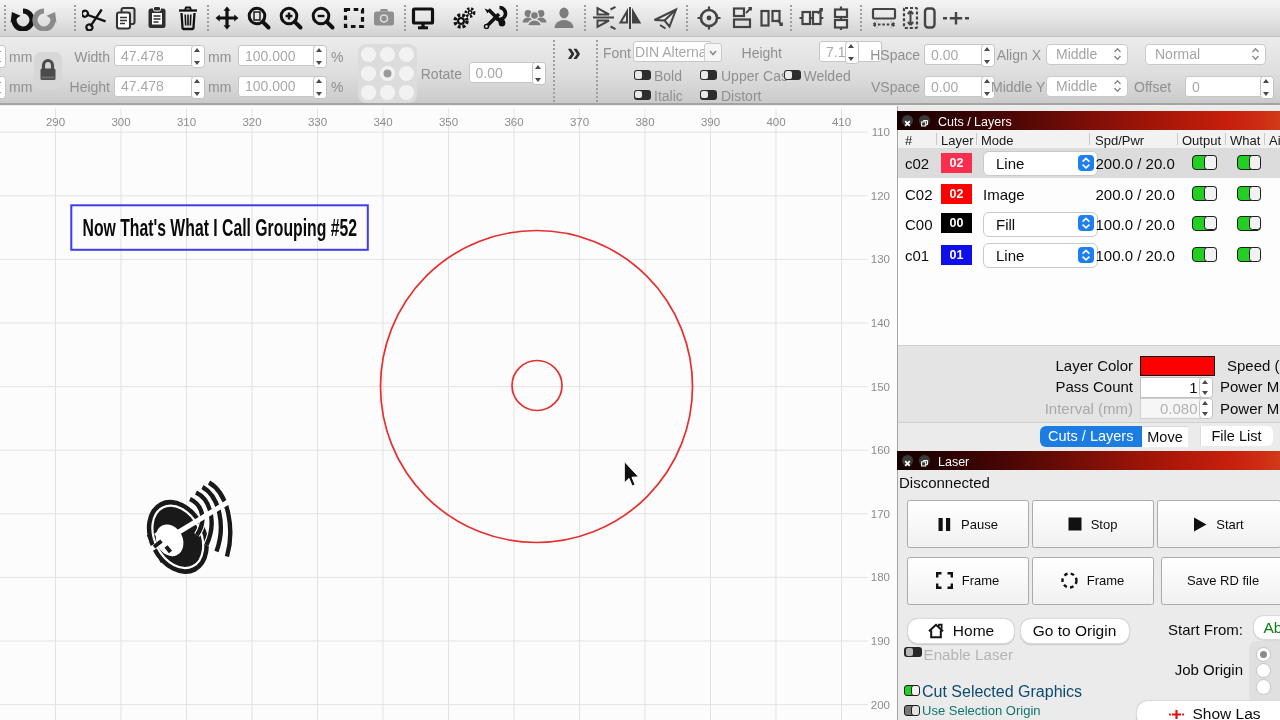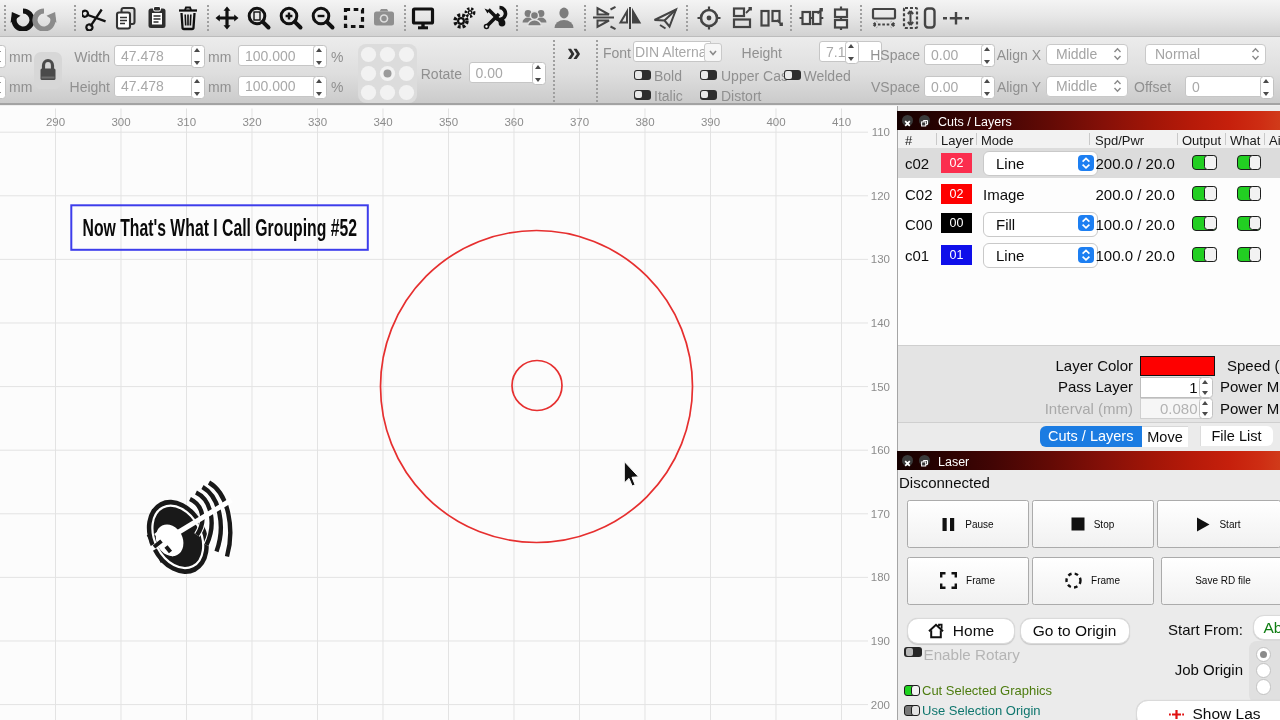--- a/index.html
+++ b/index.html
@@ -27,31 +27,31 @@
 .combo{position:absolute;background:#fff;border:1px solid #c9c9c9;border-radius:4px;
   color:#a4a4a4;font-size:14px;display:flex;align-items:center;padding-left:9px}
 .cch{position:absolute;right:5px;top:50%;margin-top:-7px;width:9px;height:14px}
 #panel{left:897px;top:106px;width:383px;height:614px;background:#ebebeb;border-left:1px solid #a5a5a5}
 .tbar{position:absolute;left:897px;width:383px;height:19.5px;
   background:linear-gradient(90deg,#150101 0%,#260201 10%,#420504 25%,#630a05 40%,#851008 54%,#a01507 66%,#b61a09 77%,#c6200c 87%,#ce2d13 95%,#d13b1a 100%)}
 .cbtn{position:absolute;width:11px;height:11px;border-radius:50%;background:#3a3a3a}
 .ttext{position:absolute;color:#fff;font-size:12.5px;line-height:1}
 .hdr{position:absolute;color:#191919;font-size:13px;line-height:1}
 .cell{position:absolute;color:#0c0c0c;font-size:15px;line-height:1;white-space:nowrap}
-.badge{position:absolute;width:31px;height:20px;color:#fff;font-size:12.5px;font-weight:normal;
+.badge{position:absolute;width:31px;height:20px;color:#fff;font-size:12.5px;font-weight:bold;
   display:flex;align-items:center;justify-content:center}
 .msel{position:absolute;width:101px;height:23px;background:#fff;border:1px solid #c9c9c9;
   border-radius:6px;color:#0c0c0c;font-size:15px;display:flex;align-items:center;padding-left:12px}
 .bsp{position:absolute;right:3px;top:2.5px;width:16px;height:16px;border-radius:4px;background:#1d7ff2}
 .otgl{position:absolute;width:22.5px;height:13px;border:1.5px solid #1d1d1d;border-radius:4px;background:#22cf22}
 .otgl:before{content:"";position:absolute;right:-1px;top:-1px;width:10.5px;height:12.5px;
   border:1.5px solid #1d1d1d;border-radius:3.5px;background:#f2f2f2}
 .btn{position:absolute;background:linear-gradient(#ffffff,#f1f1f1);border:1px solid #ababab;
   border-radius:2.5px;display:flex;align-items:center;justify-content:center;
-  color:#0c0c0c;font-size:10px}
+  color:#0c0c0c;font-size:13px}
 .rbtn{position:absolute;background:#fff;border:1px solid #dadada;border-radius:11px;
   display:flex;align-items:center;justify-content:center;color:#0c0c0c;font-size:15.5px;
   box-shadow:0 0.5px 1px rgba(0,0,0,0.15)}
 .radio{position:absolute;width:13.5px;height:13.5px;border-radius:50%;background:#fff;border:1px solid #c2c2c2}
 </style>
 </head>
 <body>
 <div class="abs" id="tb1">
 <div class="vsep vsep1" style="left:4px"></div>
 <svg class="abs" style="left:10px;top:4.5px" width="26" height="26">
@@ -287,21 +287,21 @@
 <div class="gl" style="left:991px;top:11px;width:50px;text-align:right">Align X</div>
 <div class="combo" style="left:1046px;top:6.5px;width:71px;height:19px">Middle<svg class="cch" width="9" height="14">
         <path d="M1.5 5 L4.5 1.8 L7.5 5 M1.5 9 L4.5 12.2 L7.5 9" fill="none" stroke="#8a8a8a" stroke-width="1.4"></path>
       </svg></div>
 <div class="combo" style="left:1145px;top:6.5px;width:110px;height:19px">Normal<svg class="cch" width="9" height="14">
         <path d="M1.5 5 L4.5 1.8 L7.5 5 M1.5 9 L4.5 12.2 L7.5 9" fill="none" stroke="#8a8a8a" stroke-width="1.4"></path>
       </svg></div>
 <div class="gl" style="left:860px;top:43px;width:60px;text-align:right">VSpace</div>
 <div class="inp" style="left:924px;top:39px;width:55px;height:19px">0.00</div>
 <div class="sp" style="left:981px;top:39px;height:21px"></div>
-<div class="gl" style="left:991px;top:43px;width:50px;text-align:right">Align Y</div>
+<div class="gl" style="left:991px;top:43px;width:50px;text-align:right">Middle Y</div>
 <div class="combo" style="left:1046px;top:38.5px;width:71px;height:19px">Middle<svg class="cch" width="9" height="14">
         <path d="M1.5 5 L4.5 1.8 L7.5 5 M1.5 9 L4.5 12.2 L7.5 9" fill="none" stroke="#8a8a8a" stroke-width="1.4"></path>
       </svg></div>
 <div class="gl" style="left:1134px;top:43px">Offset</div>
 <div class="inp" style="left:1185px;top:39px;width:71px;height:19px">0</div>
 <div class="sp" style="left:1260px;top:39px;height:21px"></div>
 </div>
 <div class="abs" id="tbgap"></div>
 
 <svg class="abs" style="left:0;top:106px" width="897" height="614" viewBox="0 106 897 614">
@@ -431,21 +431,21 @@
         <path d="M4.6 6.6 L8 3.4 L11.4 6.6 M4.6 9.6 L8 12.8 L11.4 9.6" stroke="#fff" stroke-width="1.7" fill="none"></path>
       </svg></span></div>
 <div class="cell" style="left:1095.5px;top:248px">100.0 / 20.0</div>
 <div class="otgl" style="left:1192px;top:247px"></div>
 <div class="otgl" style="left:1236.5px;top:247px"></div>
 
 <div class="abs" style="left:898px;top:344.5px;width:382px;height:76.5px;background:#e4e4e4;border-top:1px solid #cfcfcf;border-bottom:1px solid #cfcfcf"></div>
 <div class="cell" style="left:1042px;top:357.5px;width:91px;text-align:right">Layer Color</div>
 <div class="abs" style="left:1139.5px;top:355.5px;width:73px;height:18px;background:#fe0000;border:1.2px solid #111"></div>
 <div class="cell" style="left:1227px;top:357.5px">Speed (m</div>
-<div class="cell" style="left:1042px;top:379px;width:91px;text-align:right">Pass Layer</div>
+<div class="cell" style="left:1042px;top:379px;width:91px;text-align:right">Pass Count</div>
 <div class="abs" style="left:1139.5px;top:376.5px;width:57px;height:19px;background:#fff;border:1px solid #bdbdbd;color:#0c0c0c;font-size:15px;text-align:right;line-height:19px;padding-right:5px">1</div>
 <div class="sp" style="left:1199px;top:376.5px;height:19px"></div>
 <div class="cell" style="left:1220px;top:379px">Power Ma</div>
 <div class="cell" style="left:1028px;top:400.5px;width:105px;text-align:right;color:#a9a9a9">Interval (mm)</div>
 <div class="abs" style="left:1139.5px;top:398px;width:57px;height:19px;background:#f6f6f6;border:1px solid #cfcfcf;color:#b3b3b3;font-size:15px;text-align:right;line-height:19px;padding-right:5px">0.080</div>
 <div class="sp" style="left:1199px;top:398px;height:19px"></div>
 <div class="cell" style="left:1220px;top:400.5px">Power Mi</div>
 
 <div class="abs" style="left:1039.5px;top:425.5px;width:102.5px;height:21.5px;background:#1b7ce2;border-radius:6px 0 0 6px;color:#fff;font-size:14.5px;text-align:center;line-height:21.5px">Cuts / Layers</div>
 <div class="abs" style="left:1142px;top:425.5px;width:46px;height:20.5px;background:#fff;border-top:0.5px solid #d8d8d8;color:#0c0c0c;font-size:14.5px;text-align:center;line-height:21px">Move</div>
@@ -492,24 +492,24 @@
 
 <div class="abs" style="left:1248.5px;top:641px;width:44px;height:62px;background:#e0e0e0;border-radius:8px"></div>
 <div class="radio" style="left:1255.5px;top:646.5px"></div>
 <div class="abs" style="left:1259.7px;top:650.7px;width:7px;height:7px;border-radius:50%;background:#8b8b8b"></div>
 <div class="radio" style="left:1255.5px;top:662.8px"></div>
 <div class="radio" style="left:1255.5px;top:679px"></div>
 <div class="abs" style="left:1160px;top:661px;width:83px;text-align:right;color:#0c0c0c;font-size:15px">Job Origin</div>
 
 <div class="abs" style="left:904.3px;top:647px;width:17.5px;height:10px;border-radius:3px;background:#262626"></div>
 <div class="abs" style="left:905.5px;top:648.2px;width:7.5px;height:7.6px;border-radius:2px;background:#b9b9b9"></div>
-<div class="abs" style="left:923.5px;top:645.5px;color:#b5b5b5;font-size:15.2px">Enable Rotary</div>
+<div class="abs" style="left:923.5px;top:645.5px;color:#b5b5b5;font-size:15.2px">Enable Laser</div>
 <div class="abs" style="left:903.7px;top:684.5px;width:12.5px;height:9px;border:1.5px solid #1d1d1d;border-radius:3px;background:#1fd41f"></div>
 <div class="abs" style="left:911.2px;top:684.5px;width:6.5px;height:9px;border:1.5px solid #1d1d1d;border-radius:3px;background:#f4f4f4"></div>
-<div class="abs" style="left:922px;top:683px;color:#4d7c0f;font-size:13px">Cut Selected Graphics</div>
+<div class="abs" style="left:922px;top:683px;color:#0c4a6e;font-size:16px">Cut Selected Graphics</div>
 <div class="abs" style="left:903.7px;top:704.5px;width:12.5px;height:9px;border:1.5px solid #1d1d1d;border-radius:3px;background:#787878"></div>
 <div class="abs" style="left:911.2px;top:704.5px;width:6.5px;height:9px;border:1.5px solid #1d1d1d;border-radius:3px;background:#e3e3e3"></div>
 <div class="abs" style="left:922px;top:703px;color:#0f766e;font-size:13px">Use Selection Origin</div>
 
 <div class="rbtn" style="left:1136px;top:700px;width:156px;height:26px;border-radius:12px">
 <svg width="15" height="15" style="margin-right:8px">
       <path d="M7.5 3 V12 M3 7.5 H12" stroke="#e01010" stroke-width="2.2"></path>
       <path d="M0 7.5 H1.8 M13.2 7.5 H15" stroke="#e01010" stroke-width="2.2"></path>
     </svg>Show Las</div>
 

